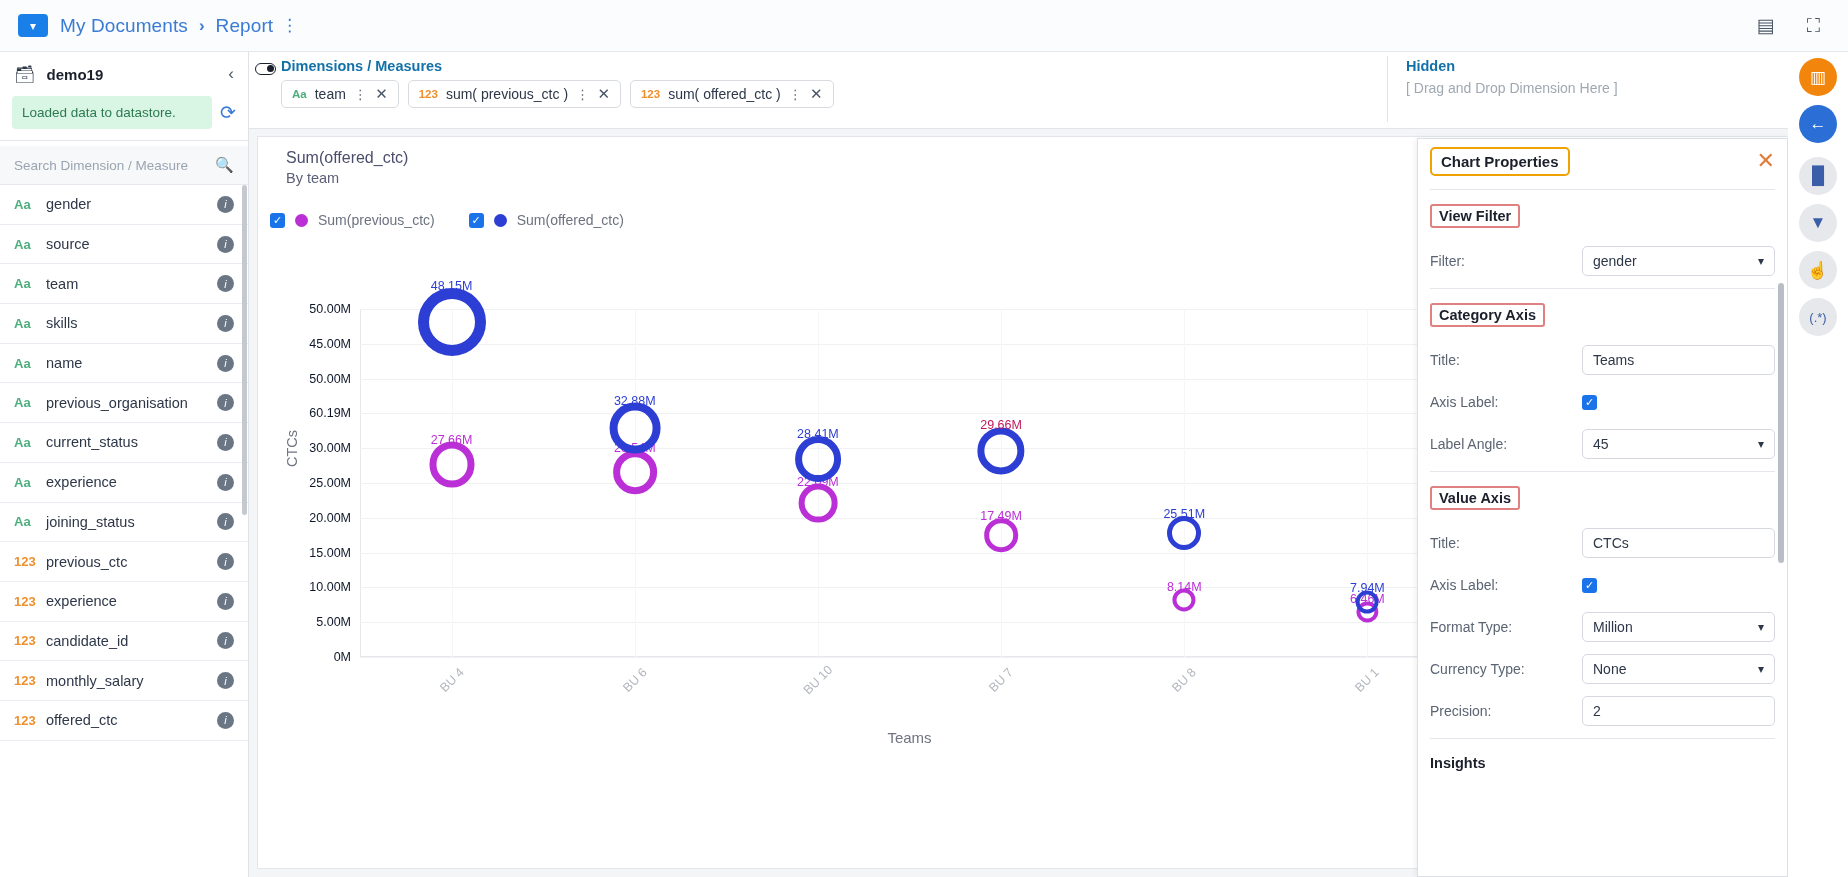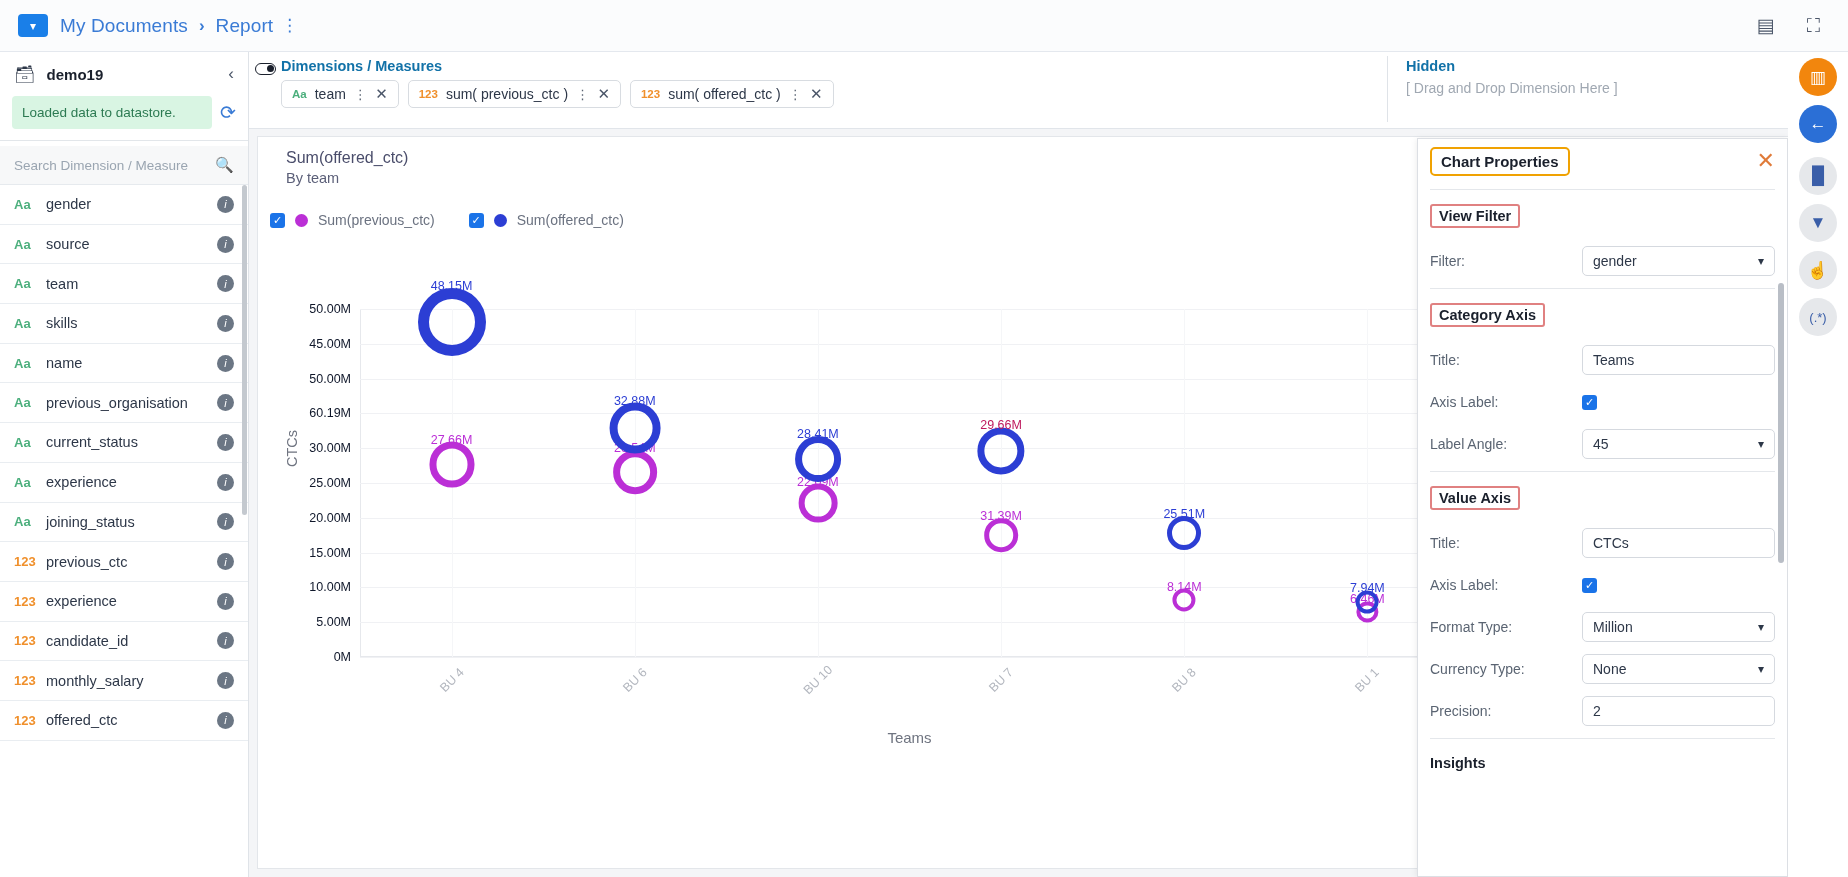--- a/index.html
+++ b/index.html
@@ -406,21 +406,21 @@
           <div class="xtick" style="left: 824.25px;">BU 8</div>
           <div class="vgrid" style="left: 1007.42px;"></div>
           <div class="xtick" style="left: 1007.42px;">BU 1</div>
           <div class="bubble" style="left: 91.5833px; top: 155.486px; width: 45.0206px; height: 45.0206px; border: 7.42839px solid rgb(187, 47, 214);"></div>
           <div class="blabel" style="left: 91.5833px; top: 130.976px; color: rgb(187, 47, 214);">27.66M</div>
           <div class="bubble" style="left: 274.75px; top: 163.282px; width: 43.7645px; height: 43.7645px; border: 7.22114px solid rgb(187, 47, 214);"></div>
           <div class="blabel" style="left: 274.75px; top: 139.399px; color: rgb(187, 47, 214);">26.54M</div>
           <div class="bubble" style="left: 457.917px; top: 194.254px; width: 38.7738px; height: 38.7738px; border: 6.39768px solid rgb(187, 47, 214);"></div>
           <div class="blabel" style="left: 457.917px; top: 172.867px; color: rgb(187, 47, 214);">22.09M</div>
           <div class="bubble" style="left: 641.083px; top: 226.27px; width: 33.615px; height: 33.615px; border: 5.54647px solid rgb(187, 47, 214);"></div>
-          <div class="blabel" style="left: 641.083px; top: 207.462px; color: rgb(187, 47, 214);">31.39M</div>
+          <div class="blabel" style="left: 641.083px; top: 207.462px; color: rgb(187, 47, 214);">17.49M</div>
           <div class="bubble" style="left: 824.25px; top: 291.346px; width: 23.129px; height: 23.129px; border: 4px solid rgb(187, 47, 214);"></div>
           <div class="blabel" style="left: 824.25px; top: 277.781px; color: rgb(187, 47, 214);">8.14M</div>
           <div class="bubble" style="left: 1007.42px; top: 303.038px; width: 21.2449px; height: 21.2449px; border: 4px solid rgb(187, 47, 214);"></div>
           <div class="blabel" style="left: 1007.42px; top: 290.416px; color: rgb(187, 47, 214);">6.46M</div>
           <div class="bubble" style="left: 91.5833px; top: 12.876px; width: 68px; height: 68px; border: 11.22px solid rgb(44, 62, 212);"></div>
           <div class="blabel" style="left: 91.5833px; top: -23.124px; color: rgb(44, 62, 212);">48.15M</div>
           <div class="bubble" style="left: 274.75px; top: 119.155px; width: 50.8748px; height: 50.8748px; border: 8.39434px solid rgb(44, 62, 212);"></div>
           <div class="blabel" style="left: 274.75px; top: 91.7178px; color: rgb(44, 62, 212);">32.88M</div>
           <div class="bubble" style="left: 457.917px; top: 150.266px; width: 45.8617px; height: 45.8617px; border: 7.56718px solid rgb(44, 62, 212);"></div>
           <div class="blabel" style="left: 457.917px; top: 125.336px; color: rgb(44, 62, 212);">28.41M</div>

